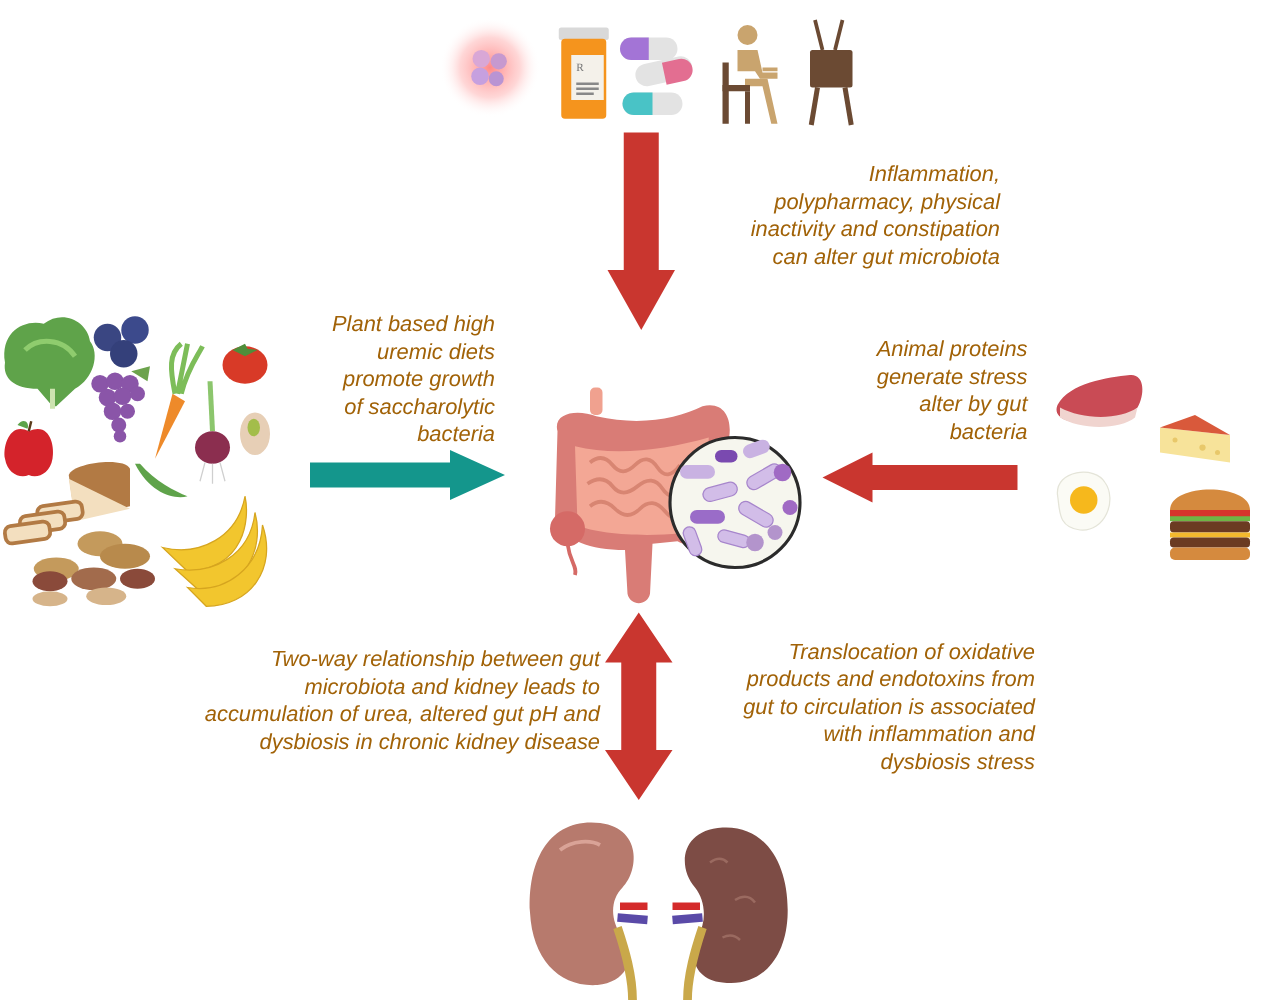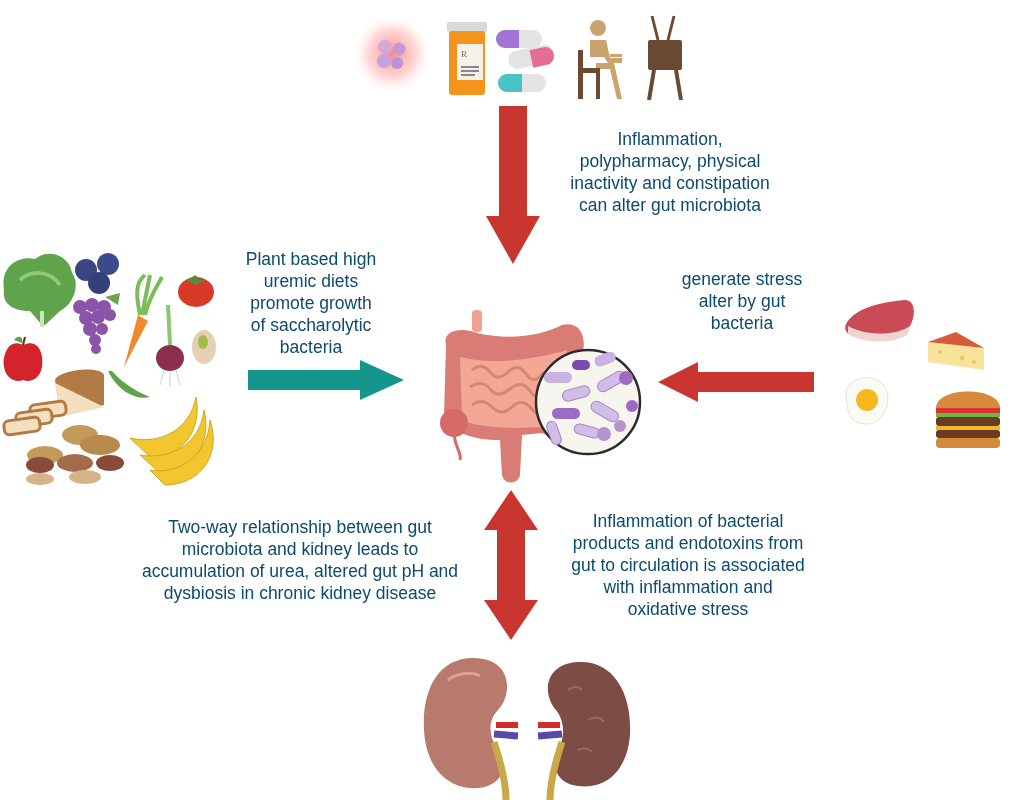--- a/index.html
+++ b/index.html
@@ -1,17 +1,17 @@
 <!DOCTYPE html>
 <html><head>
 <meta charset="utf-8">
 <style>
   html, body { margin:0; padding:0; background:#ffffff; }
   body { width:1011px; height:800px; position:relative; overflow:hidden; font-family:"Liberation Sans", sans-serif; color:#1a1a1a; }
-  .label { position:absolute; text-align:center; font-size:17.5px; line-height:22px; color:#0c4a6e; }
+  .label { position:absolute; text-align:right; font-size:17.5px; line-height:22px; color:#a16207;font-style:italic; }
   svg { position:absolute; overflow:visible; }
 </style>
 </head>
 <body>
 
 <svg style="left:352px;top:14px;width:80px;height:80px" viewBox="0 0 80 80">
   <defs>
       <radialGradient id="glow">
         <stop offset="0" stop-color="#ff6b6b" stop-opacity="0.8"></stop>
         <stop offset="0.6" stop-color="#ff9a9a" stop-opacity="0.4"></stop>
@@ -190,20 +190,21 @@
   <rect x="56" y="58" width="30" height="11" rx="5.5" fill="#d2bde8" stroke="#a786cc" transform="rotate(30 71 63)"></rect>
   <rect x="40" y="78" width="26" height="10" rx="5" fill="#d2bde8" stroke="#a786cc" transform="rotate(15 53 83)"></rect>
   <rect x="8" y="80" width="24" height="10" rx="5" fill="#d2bde8" stroke="#a786cc" transform="rotate(70 20 85)"></rect>
   <circle cx="92" cy="30" r="7" fill="#a06ac4"></circle>
     <circle cx="98" cy="58" r="6" fill="#a06ac4"></circle>
   <circle cx="70" cy="86" r="7" fill="#b394cc"></circle>
     <circle cx="86" cy="78" r="6" fill="#b394cc"></circle>
 </svg>
 
 <div class="label" style="left:662px;top:268px;width:160px;">
+  <div>Animal proteins</div>
   <div>generate stress</div>
   <div>alter by gut</div>
   <div>bacteria</div>
 </div>
 
 <svg style="left:658px;top:362px;width:156px;height:40px" viewBox="0 0 156 40">
   <polygon points="156,10 40,10 40,0 0,20 40,40 40,30 156,30" fill="#c9362f"></polygon>
 </svg>
 
 <svg style="left:836px;top:296px;width:175px;height:160px" viewBox="0 0 175 160">
@@ -238,25 +239,25 @@
 </svg>
 
 <div class="label" style="left:120px;top:516px;width:360px;">
   <div>Two-way relationship between gut</div>
   <div>microbiota and kidney leads to</div>
   <div>accumulation of urea, altered gut pH and</div>
   <div>dysbiosis in chronic kidney disease</div>
 </div>
 
 <div class="label" style="left:548px;top:510px;width:280px;">
-  <div>Inflammation of bacterial</div>
+  <div>Translocation of oxidative</div>
   <div>products and endotoxins from</div>
   <div>gut to circulation is associated</div>
   <div>with inflammation and</div>
-  <div>oxidative stress</div>
+  <div>dysbiosis stress</div>
 </div>
 
 <svg style="left:418px;top:650px;width:220px;height:150px" viewBox="0 0 220 150">
   <g>
     <path d="M55 8 C20 8 4 40 6 80 C8 118 30 140 60 138 C82 136 92 118 80 100 C70 86 70 70 80 60 C94 46 96 8 55 8z" fill="#b77a6d"></path>
     <path d="M30 30 C40 22 55 22 62 26" stroke="#d9a397" stroke-width="3" fill="none"></path>
     <path d="M78 75 L100 75" stroke="#d42a2a" stroke-width="6"></path>
     <path d="M76 84 L100 86" stroke="#5a4aa8" stroke-width="7"></path>
     <path d="M76 92 C82 110 88 130 88 150" stroke="#c9a84a" stroke-width="7" fill="none"></path>
   </g>

